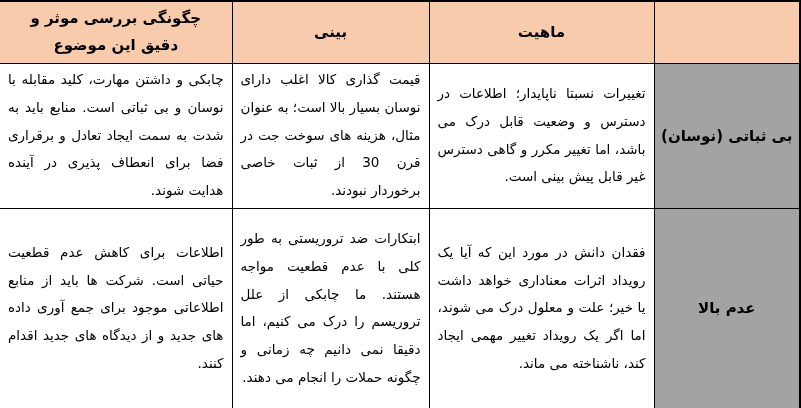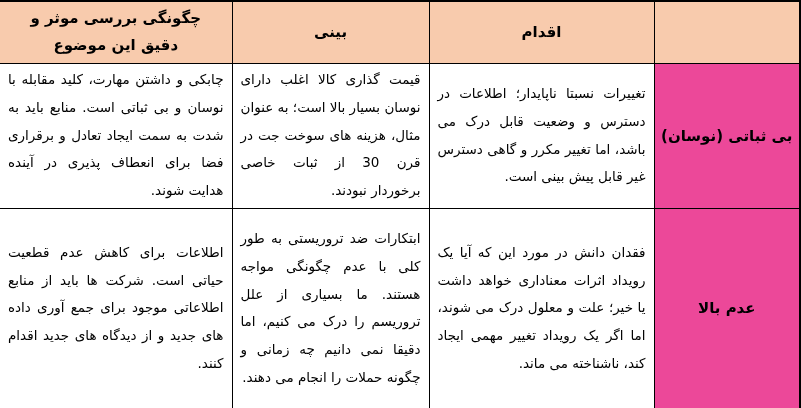--- a/index.html
+++ b/index.html
@@ -25,21 +25,21 @@
   }
   .header-cell {
     background: #F8CBAD;
     font-weight: bold;
     font-size: 15px;
     text-align: center;
     line-height: 1.8;
     padding: 2px 10px;
   }
   .category-cell {
-    background: #ec4899;
+    background: #a3a3a3;
     font-weight: bold;
     font-size: 15px;
     text-align: center;
     padding: 2px 6px;
   }
   .body-cell {
     background: #FFFFFF;
     font-size: 13.5px;
     text-align: justify;
     text-align-last: right;
@@ -56,30 +56,30 @@
 <table class="doc-table">
   <colgroup>
     <col style="width:146px">
     <col style="width:225px">
     <col style="width:197px">
     <col style="width:233px">
   </colgroup>
   <tbody>
     <tr class="header-row">
       <td class="header-cell"></td>
-      <td class="header-cell">اقدام</td>
+      <td class="header-cell">ماهیت</td>
       <td class="header-cell">بینی</td>
       <td class="header-cell">چگونگی بررسی موثر و دقیق این موضوع</td>
     </tr>
     <tr class="row-volatility">
       <td class="category-cell">بی ثباتی (نوسان)</td>
       <td class="body-cell">تغییرات نسبتا ناپایدار؛ اطلاعات در دسترس و وضعیت قابل درک می باشد، اما تغییر مکرر و گاهی دسترس غیر قابل پیش بینی است.</td>
       <td class="body-cell">قیمت گذاری کالا اغلب دارای نوسان بسیار بالا است؛ به عنوان مثال، هزینه های سوخت جت در قرن 30 از ثبات خاصی برخوردار نبودند.</td>
       <td class="body-cell">چابکی و داشتن مهارت، کلید مقابله با نوسان و بی ثباتی است. منابع باید به شدت به سمت ایجاد تعادل و برقراری فضا برای انعطاف پذیری در آینده هدایت شوند.</td>
     </tr>
     <tr class="row-uncertainty">
       <td class="category-cell">عدم بالا</td>
       <td class="body-cell">فقدان دانش در مورد این که آیا یک رویداد اثرات معناداری خواهد داشت یا خیر؛ علت و معلول درک می شوند، اما اگر یک رویداد تغییر مهمی ایجاد کند، ناشناخته می ماند.</td>
-      <td class="body-cell">ابتکارات ضد تروریستی به طور کلی با عدم چگونگی مواجه هستند. ما بسیاری از علل تروریسم را درک می کنیم، اما دقیقا نمی دانیم چه زمانی و چگونه حملات را انجام می دهند.</td>
+      <td class="body-cell">ابتکارات ضد تروریستی به طور کلی با عدم قطعیت مواجه هستند. ما چابکی از علل تروریسم را درک می کنیم، اما دقیقا نمی دانیم چه زمانی و چگونه حملات را انجام می دهند.</td>
       <td class="body-cell">اطلاعات برای کاهش عدم قطعیت حیاتی است. شرکت ها باید از منابع اطلاعاتی موجود برای جمع آوری داده های جدید و از دیدگاه های جدید اقدام کنند.</td>
     </tr>
   </tbody>
 </table>
 
 </body></html>

